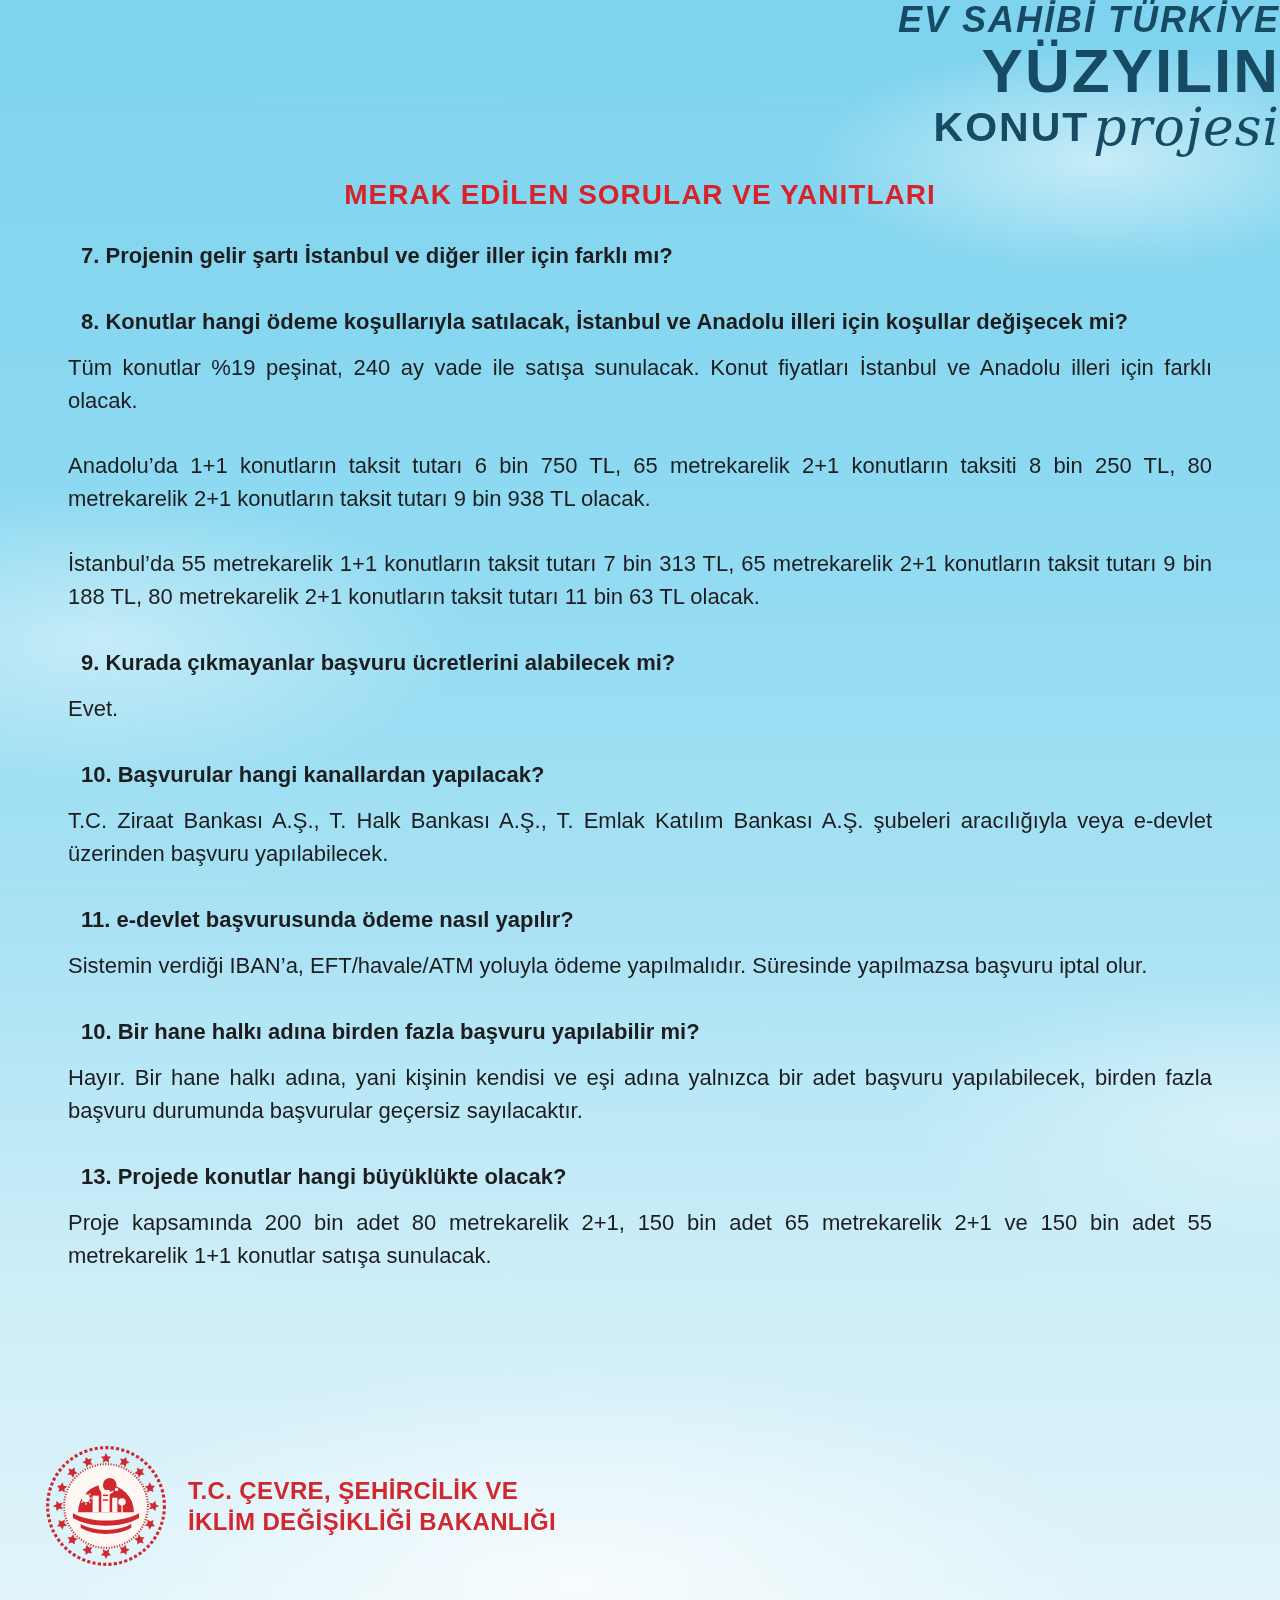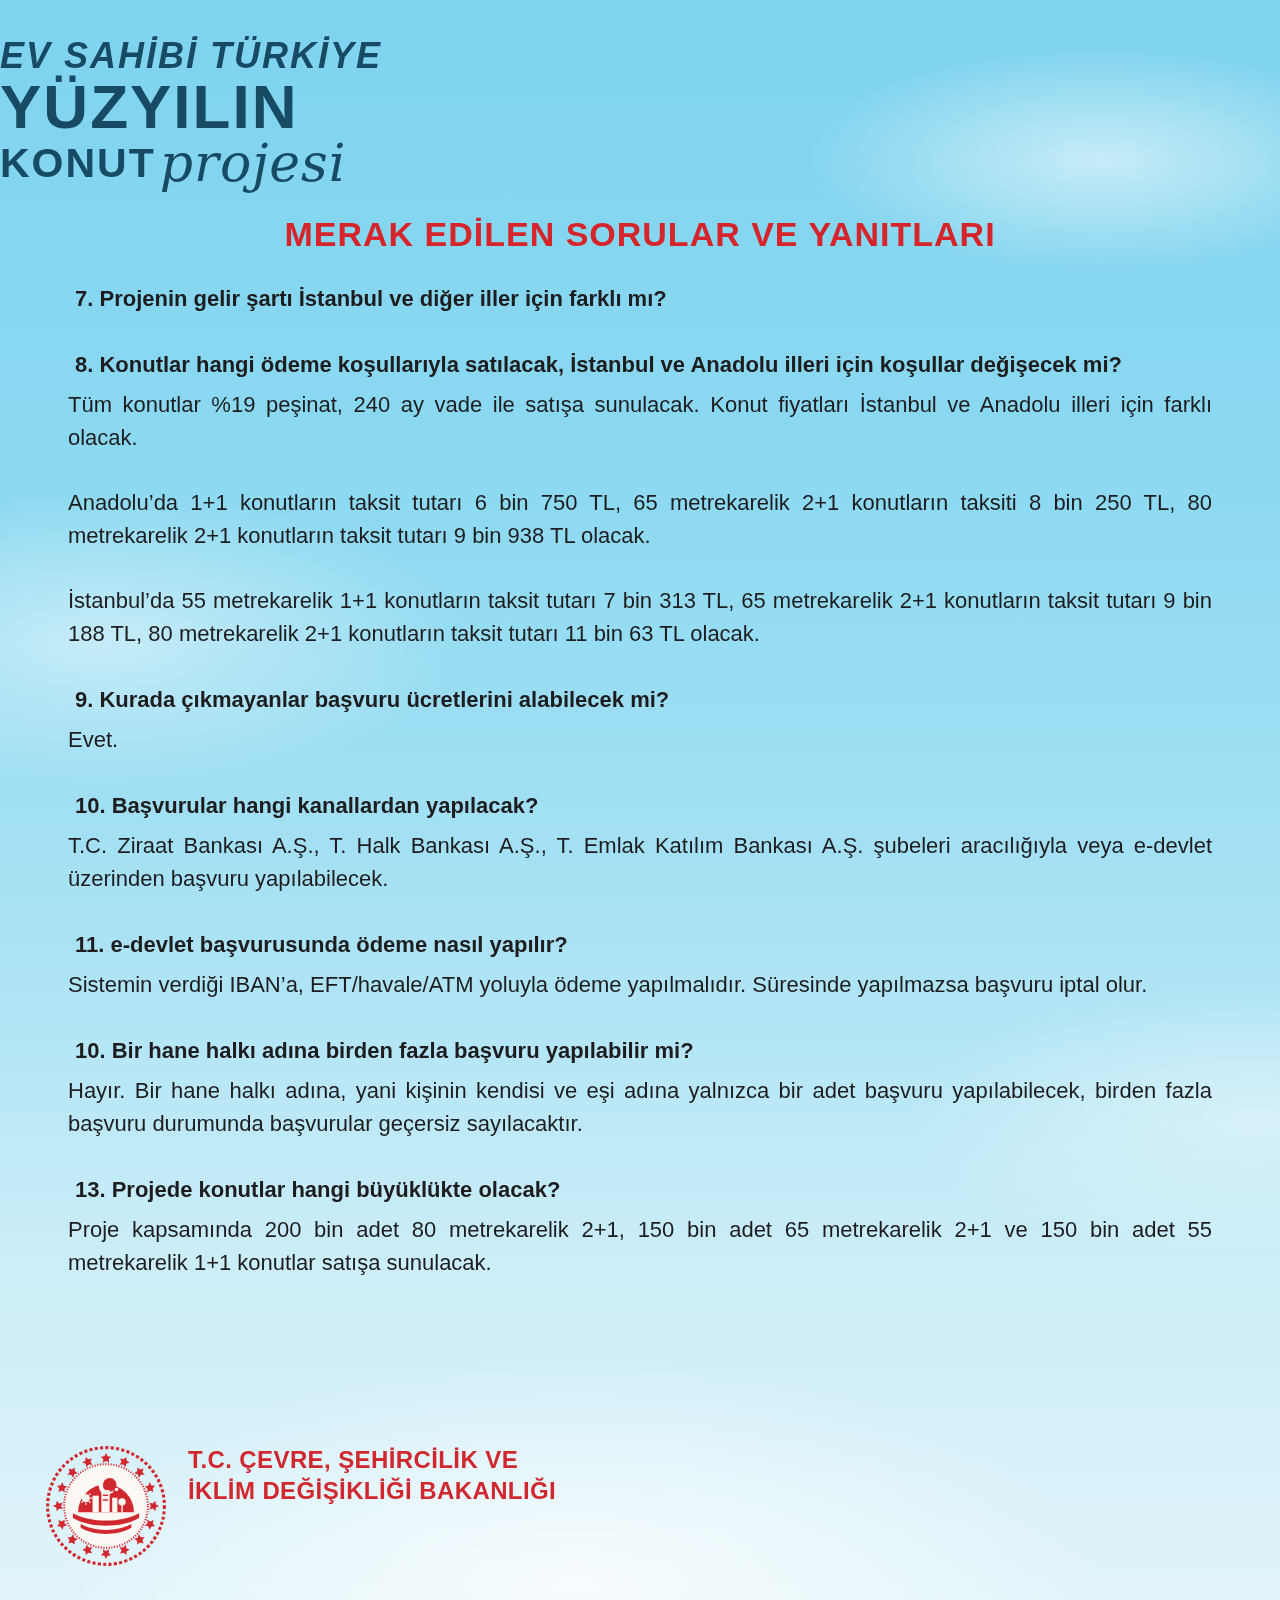--- a/index.html
+++ b/index.html
@@ -10,56 +10,56 @@
     font-family:"Liberation Sans", sans-serif;
     background:
       radial-gradient(ellipse 420px 160px at 86% 10%, rgba(255,255,255,.55), transparent 70%),
       radial-gradient(ellipse 520px 210px at 8% 40%, rgba(255,255,255,.45), transparent 70%),
       radial-gradient(ellipse 700px 300px at 45% 99%, rgba(255,255,255,.75), transparent 75%),
       radial-gradient(ellipse 500px 200px at 98% 70%, rgba(255,255,255,.40), transparent 70%),
       linear-gradient(180deg,#7fd3ee 0%,#8cd9f1 30%,#a9e2f4 58%,#cdeef8 80%,#e1f4fa 100%);
   }
 
   
-  .header{ text-align:left; padding-top:36px; color:#174a63; }
+  .header{ text-align:right; color:#174a63; }
   .brand-line1{
     font-style:italic; font-weight:700; font-size:36px; letter-spacing:2px;
     line-height:40px;
   }
   .brand-line2{
     font-weight:900; font-size:62px; letter-spacing:2px; line-height:62px;
     margin-top:0;
   }
   .brand-line3{ line-height:46px; margin-top:-2px; white-space:nowrap; }
   .brand-konut{ font-weight:900; font-size:41px; letter-spacing:2px; vertical-align:baseline; }
   .brand-script{
     font-family:"DejaVu Serif", serif; font-style:italic; font-weight:400;
     font-size:52px; margin-left:4px; position:relative; top:4px; letter-spacing:1px;
   }
   .page-title{
     text-align:center; margin-top:20px;
-    color:#d6242b; font-weight:900; font-size:34px; letter-spacing:1px;
+    color:#d6242b; font-weight:900; font-size:28px; letter-spacing:1px;
   }
 
   
   .content{
     margin:28px 68px 0 68px;
     color:#1d1d1f;
     font-size:22px; line-height:33px;
     text-align:justify;
   }
   .faq-item{ margin-bottom:33px; }
-  .q{ font-weight:700; margin:7px; font-size:22px; line-height:33px; }
+  .q{ font-weight:700; margin:13px; font-size:22px; line-height:33px; }
   .a{ margin:0; }
   .a + .a{ margin-top:32px; }
 
   
   .footer{
     position:absolute; left:44px; top:1444px;
-    display:flex; align-items:flex-start; gap:20px;
+    display:flex; align-items:center; gap:20px;
   }
   .emblem{ width:124px; height:124px; flex:0 0 auto; }
   .ministry{
     color:#d0282e; font-weight:900; font-size:24px; line-height:31px;
     letter-spacing:.4px; white-space:nowrap;
   }
 </style>
 </head>
 <body>
 

